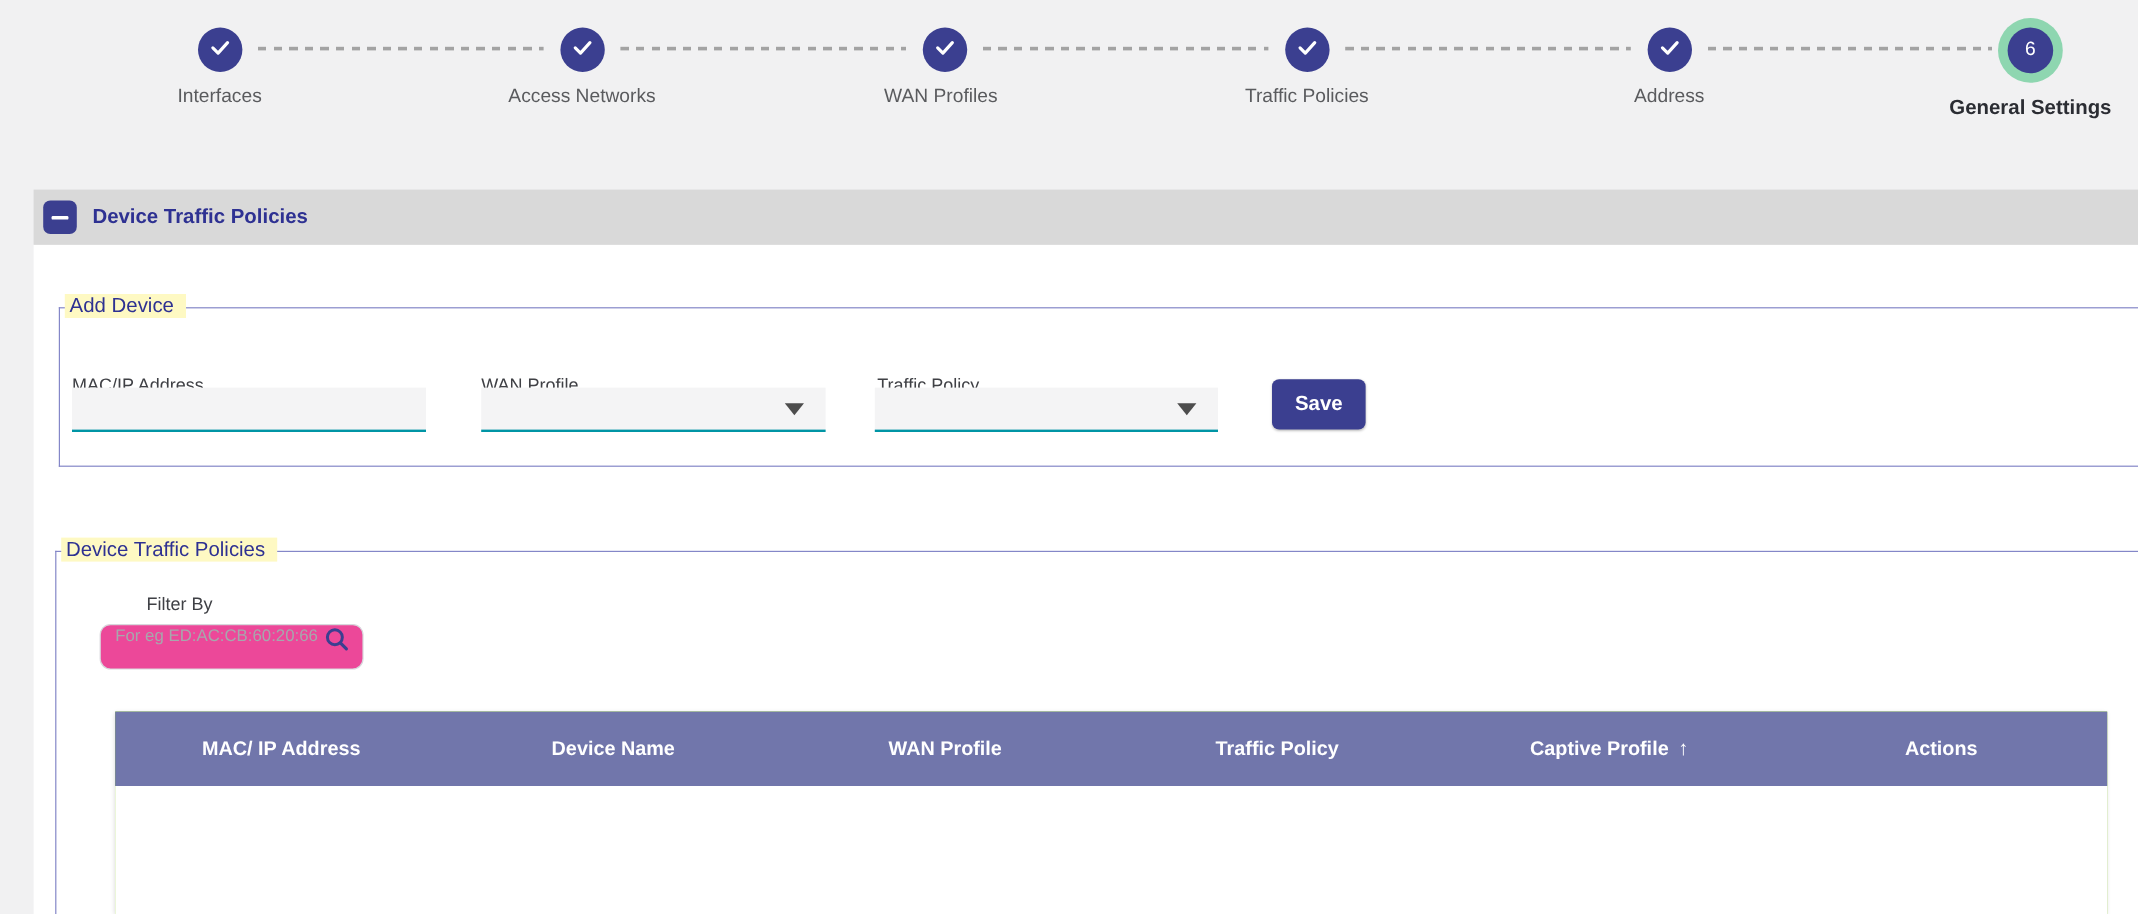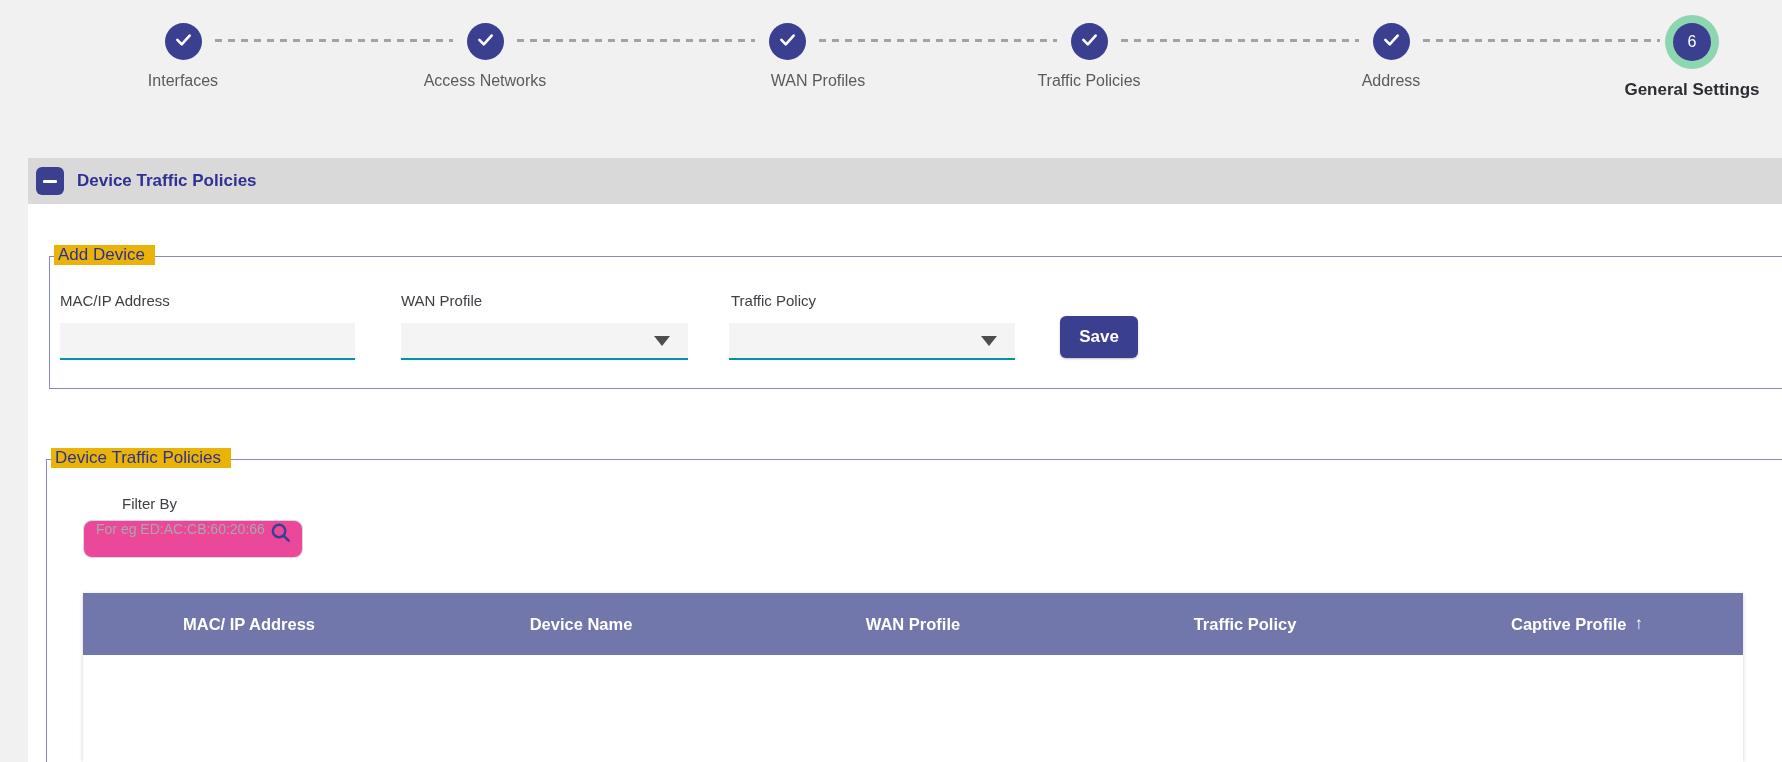--- a/index.html
+++ b/index.html
@@ -31,46 +31,46 @@
   
   .section-bar{position:absolute;left:28px;top:158px;right:0;height:46px;background:var(--barbg);
     display:flex;align-items:center;}
   .collapse-btn{position:absolute;left:8px;top:9px;width:28px;height:28px;border-radius:6px;
     background:var(--indigo);border:none;cursor:pointer;display:flex;align-items:center;justify-content:center;}
   .minus-bar{width:14px;height:3px;background:#fff;border-radius:1px;}
   .section-title{margin-left:49px;font-size:17px;font-weight:600;color:var(--title);}
 
   
   .fieldset{position:absolute;border:1px solid var(--fieldborder);border-right:none;}
-  .fieldset .legend{position:absolute;top:-12px;left:4px;background:#eab308;
+  .fieldset .legend{position:absolute;top:-12px;left:4px;background:#fef9c3;
     padding:0 10px 0 4px;font-size:17px;color:var(--title);white-space:nowrap;}
   .fs-add{left:49px;top:256px;width:1740px;height:133px;}
   .fs-list{left:46px;top:459px;width:1743px;height:340px;border-bottom:none;}
 
-  .field-label{position:absolute;font-size:15px;color:var(--labeltx);}
+  .field-label{position:absolute;font-size:15px;color:var(--labeltx);margin-top:21px;}
   .text-input,.select-input{position:absolute;height:37px;background:var(--inputfill);
     border:none;border-bottom:2px solid var(--teal);font-size:15px;color:#333;padding:0 12px;}
   .select-input{cursor:pointer;display:flex;align-items:center;justify-content:space-between;}
   .tri-down{width:0;height:0;border-left:8px solid transparent;border-right:8px solid transparent;
     border-top:10px solid #4d4d4d;margin-right:6px;}
   .save-btn{position:absolute;left:1060px;top:316px;width:78px;height:42px;border:none;border-radius:6px;
     background:var(--indigo);color:#fff;font-size:17px;font-weight:bold;cursor:pointer;
     font-family:"Liberation Sans", sans-serif;box-shadow:0 1px 2px rgba(0,0,0,.25);}
 
   
   .filter-label{position:absolute;left:85px;top:495px;font-size:15px;color:var(--labeltx);margin-left:37px;}
   .filter-box{position:absolute;left:83px;top:520px;width:220px;height:38px;border:1px solid #d7d7dc;
     border-radius:9px;background:#ec4899;display:flex;align-items:flex-start;}
   .filter-box input{flex:1;border:none;outline:none;background:transparent;margin-left:12px;
     font-size:14px;color:#333;font-family:"Liberation Sans", sans-serif;width:160px;}
   .filter-box input::placeholder{color:var(--ph);}
   .search-btn{border:none;background:transparent;cursor:pointer;padding:0 10px 0 2px;display:flex;align-items:center;}
 
   
-  .table-wrap{position:absolute;left:83px;top:593px;width:1660px;bottom:0;
+  .table-wrap{position:absolute;left:96px;top:593px;width:1660px;bottom:0;
     box-shadow:0 1px 4px rgba(0,0,0,.18);background:#84cc16;}
   .thead{height:62px;background:var(--thead);display:flex;align-items:stretch;}
   .th{flex:1;display:flex;align-items:center;justify-content:center;color:#fff;
     font-size:16.5px;font-weight:bold;cursor:pointer;}
   .th .sort-arrow{margin-left:8px;font-weight:normal;font-size:17px;}
   .tbody{background:#fff;height:107px;}
 </style>
 </head>
 <body>
 
@@ -104,21 +104,21 @@
     </div>
     <div class="step-label" style="left:385px;top:72px;">Access Networks</div>
 
     <div class="step-circle" style="left:769px;top:23px;">
       <span>
         <svg viewBox="0 0 24 24" width="21" height="21">
             <path d="M5 12.5l5 5 9-10" fill="none" stroke="#fff" stroke-width="3" stroke-linecap="round" stroke-linejoin="round"></path>
           </svg>
       </span>
     </div>
-    <div class="step-label" style="left:718px;top:72px;">WAN Profiles</div>
+    <div class="step-label" style="left:684px;top:72px;">WAN Profiles</div>
 
     <div class="step-circle" style="left:1071px;top:23px;">
       <span>
         <svg viewBox="0 0 24 24" width="21" height="21">
             <path d="M5 12.5l5 5 9-10" fill="none" stroke="#fff" stroke-width="3" stroke-linecap="round" stroke-linejoin="round"></path>
           </svg>
       </span>
     </div>
     <div class="step-label" style="left:989px;top:72px;">Traffic Policies</div>
 
@@ -196,17 +196,20 @@
       <div class="th">
         <span>WAN Profile</span>
       </div>
       <div class="th">
         <span>Traffic Policy</span>
       </div>
       <div class="th">
         <span>Captive Profile</span>
         <span class="sort-arrow">↑</span>
       </div>
+      <div class="th">
+        <span>Actions</span>
+      </div>
     </div>
     <div class="tbody"></div>
   </div>
 
 </div>
 
 </body></html>

